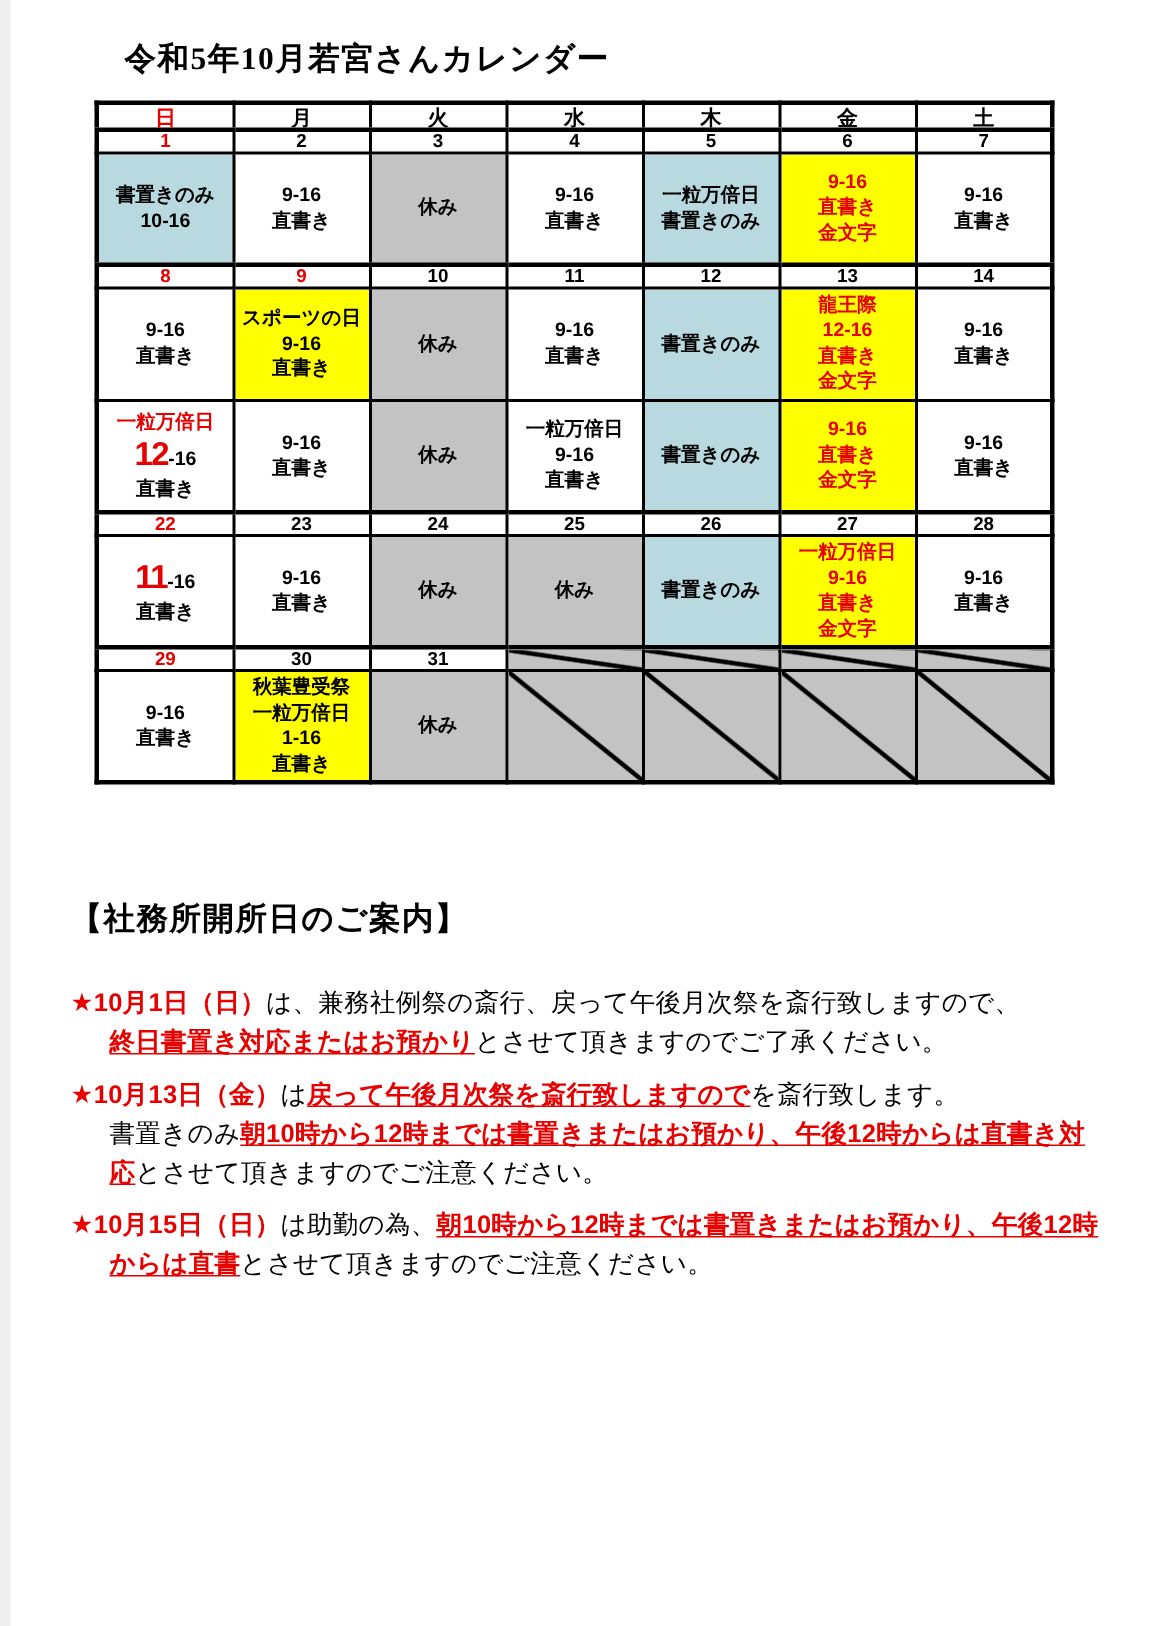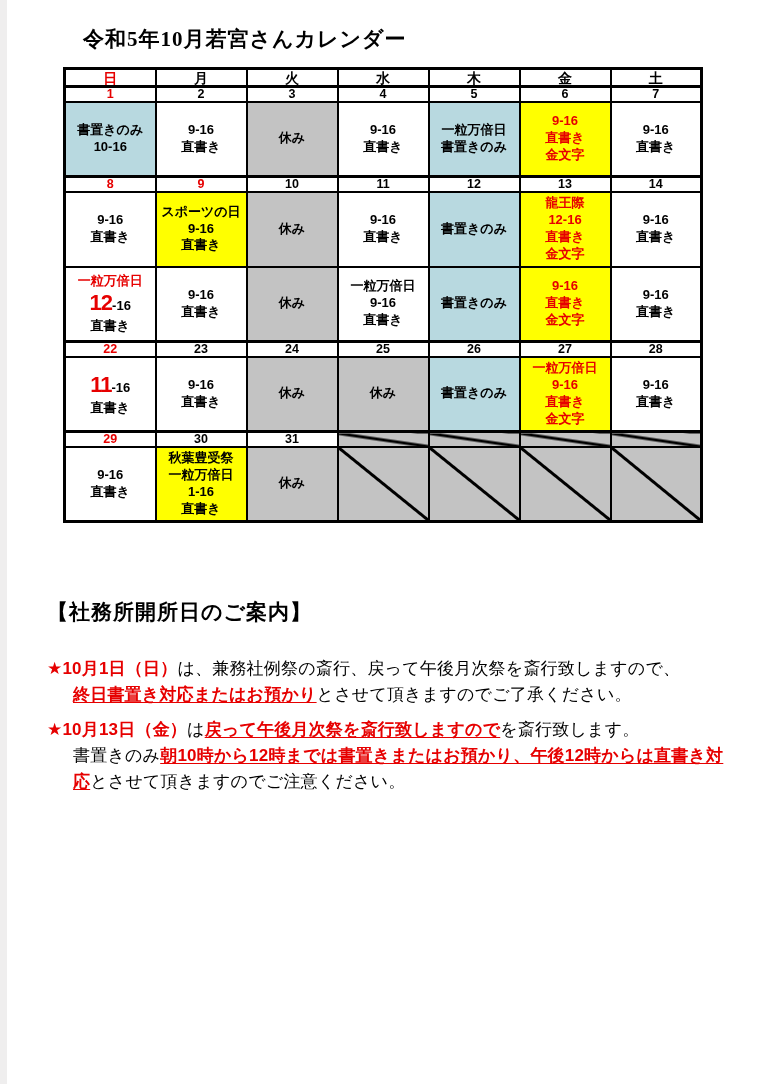--- a/index.html
+++ b/index.html
@@ -249,14 +249,15 @@
         <td class="gray diag"></td>
       </tr>
     </tbody>
 </table>
 
 <div class="notice">
   <h2 class="notice-heading">【社務所開所日のご案内】</h2>
   <div>
       <div class="notice-item"><span class="red">★10月1日（日）</span><span>は、兼務社例祭の斎行、戻って午後月次祭を斎行致しますので、</span><br><span class="red u">終日書置き対応またはお預かり</span><span>とさせて頂きますのでご了承ください。</span><br></div>
       <div class="notice-item"><span class="red">★10月13日（金）</span><span>は</span><span class="red u">戻って午後月次祭を斎行致しますので</span><span>を斎行致します。</span><br><span>書置きのみ</span><span class="red u">朝10時から12時までは書置きまたはお預かり、午後12時からは直書き対応</span><span>とさせて頂きますのでご注意ください。</span></div>
+      <div class="notice-item"><span class="red">★10月15日（日）</span><span>は助勤の為、</span><span class="red u">朝10時から12時までは書置きまたはお預かり、午後12時からは直書</span><span>とさせて頂きますのでご注意ください。</span></div>
     </div>
 </div>
 
 </body></html>

